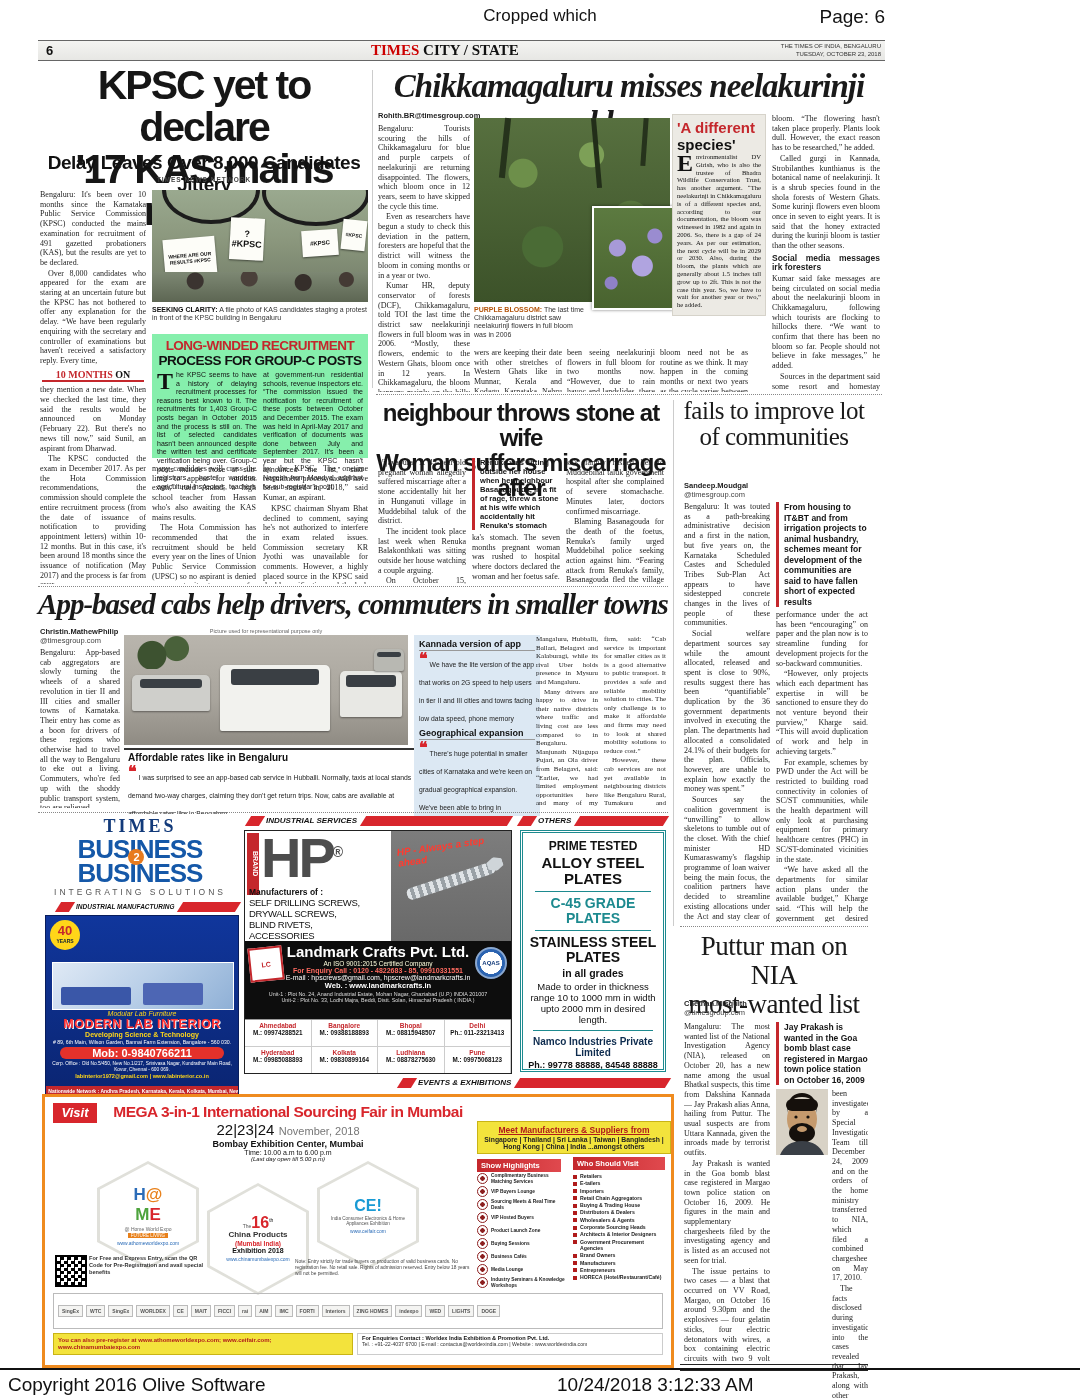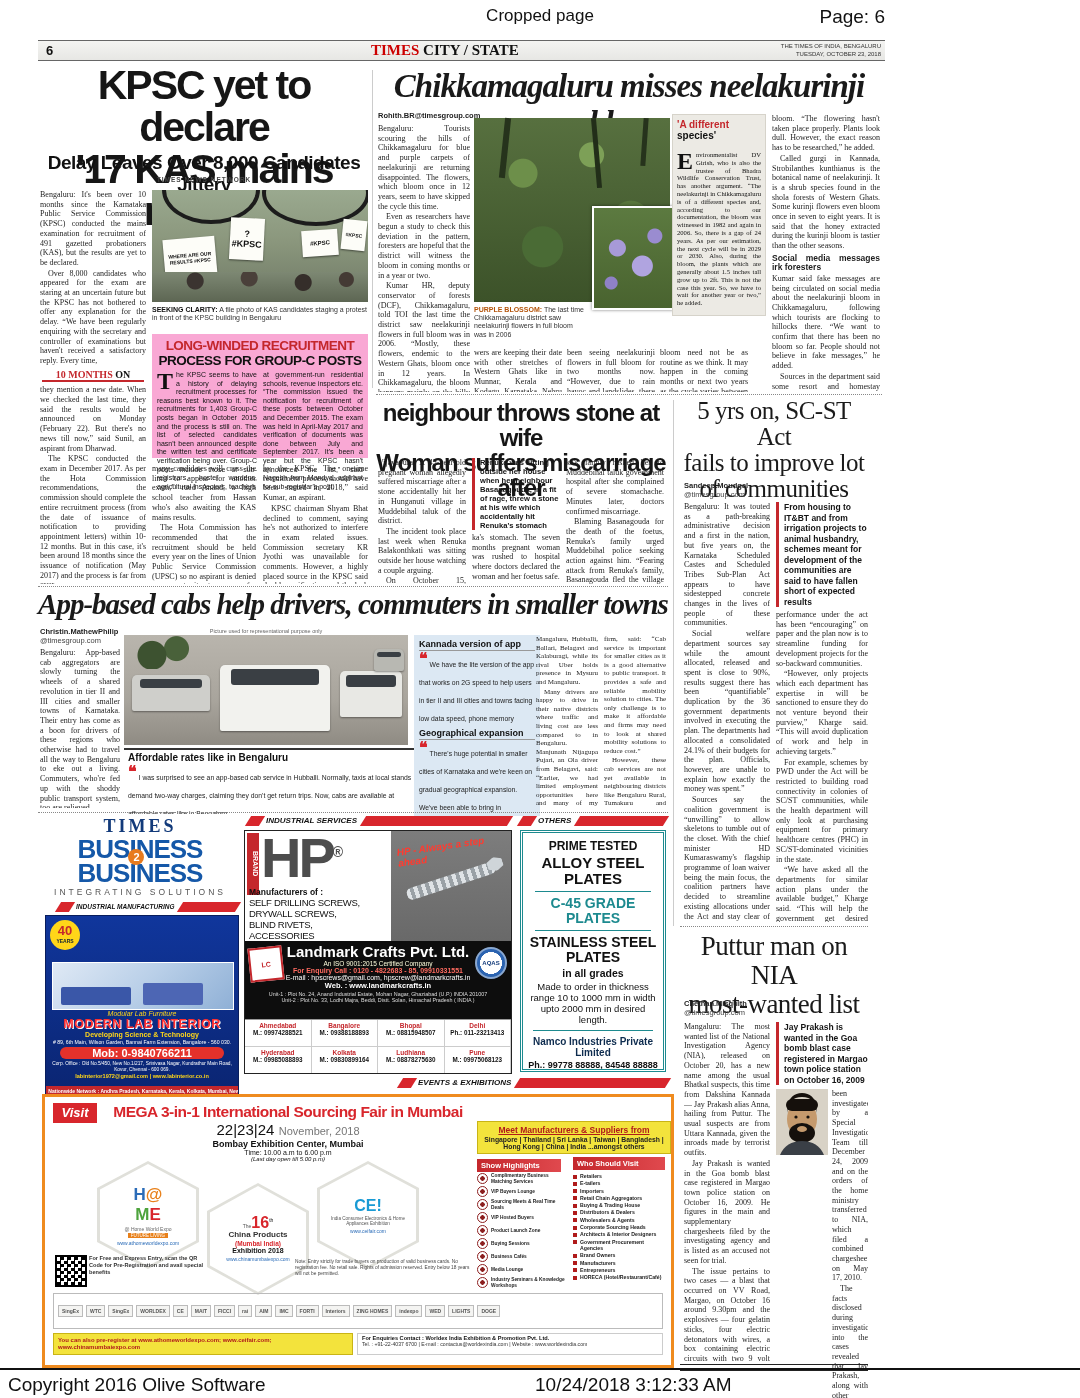--- a/index.html
+++ b/index.html
@@ -13,21 +13,21 @@
   .headline-sans{font-family:"Liberation Sans",sans-serif;font-weight:700;color:#161616;letter-spacing:-2px;text-align:center}
   .headline-serif{font-family:"Liberation Serif",serif;color:#1a1a1a;text-align:center}
   .byline{font-size:7.5px;font-weight:700;color:#222;line-height:8.5px}
   .xhead{font-size:10px;font-weight:700;color:#c4272c;text-align:center;border-bottom:2px solid #c4272c;padding-bottom:1px;margin:4px 2px 3px}
   .xhead .blk{color:#111}
   .pullquote{border-left:3px solid #c4272c;padding-left:5px;font-weight:700;font-size:8.5px;line-height:10.5px;color:#151515;font-family:"Liberation Sans",sans-serif;text-align:left}
   .caption{font-family:"Liberation Sans",sans-serif;font-size:7px;line-height:8.2px;color:#333;text-align:left}
   .caption b{color:#111}
   .dotrule{border-top:1px dotted #888;height:0}
   .vrule{border-left:1px solid #ccc;width:0}
-  .graybox{background:#f9a8d4}
+  .graybox{background:#86efac}
   .dropcap::first-letter{float:left;font-size:24px;line-height:20px;font-weight:700;margin:0 3px 0 0;font-family:"Liberation Serif",serif}
   .tab{display:flex;align-items:center;height:13px}
   .tab .lead{width:14px;height:10px;background:#d8262c;transform:skewX(-32deg);margin-right:4px}
   .tab .lbl{font-style:italic;font-weight:700;font-size:8px;white-space:nowrap;color:#111}
   .tab .bar{flex:1;height:10px;background:#d8262c;transform:skewX(-32deg);margin-left:6px}
   .qbox{background:#dce8f3;padding:4px 5px;overflow:hidden}
   .qbox h4{margin:0 0 2px;font-size:9px;border-bottom:1px solid #999;padding-bottom:1px}
   .qbox .qm{color:#d8262c;font-size:16px;float:left;line-height:12px;margin-right:2px;font-weight:700}
   .qbox .qt{font-size:6.8px;line-height:8px;text-align:justify;color:#222}
   .hex{clip-path:polygon(50% 0,100% 25%,100% 75%,50% 100%,0 75%,0 25%);}
@@ -36,21 +36,21 @@
   .chip{border:1px solid #bbb;background:#f4f4f2;color:#555;font-size:5px;font-weight:700;padding:2px 3px;white-space:nowrap}
   .ph-note{font-size:5.5px;color:#666;text-align:center}
   .car{position:absolute;border-radius:5px 5px 2px 2px;box-shadow:0 1px 2px rgba(0,0,0,.4)}
   .car .win{position:absolute;left:10%;right:10%;top:4px;height:9px;background:#3a3f44;border-radius:3px}
   .placard{position:absolute;background:#fdfdf8;color:#111;font-weight:700;display:flex;align-items:center;justify-content:center;text-align:center;box-shadow:0 1px 2px rgba(0,0,0,.5)}
 </style>
 </head>
 <body>
 
 <div class="abs" style="left:0;top:0;width:1080px;height:34px">
-  <span class="abs" style="left:440px;top:6px;width:200px;text-align:center;font-size:17px">Cropped page</span>
+  <span class="abs" style="left:440px;top:6px;width:200px;text-align:center;font-size:17px">Cropped which</span>
   <span class="abs" style="left:785px;top:6px;width:100px;text-align:right;font-size:19px">Page: 6</span>
 </div>
 
 <div class="abs" style="left:38px;top:40px;width:847px;height:19px;background:linear-gradient(#f4f4f2,#e7e7e4);border-top:1px solid #666;border-bottom:1px solid #666">
   <span class="abs" style="left:8px;top:2px;font-weight:700;font-size:13px">6</span>
   <span class="abs serif" style="left:333px;top:1px;font-size:15px;font-weight:700"><b style="color:#c00">TIMES</b> <span>CITY / STATE</span></span>
   <span class="abs" style="right:4px;top:2px;text-align:right;font-size:6px;line-height:7.5px;color:#333">
     <span>THE TIMES OF INDIA, BENGALURU</span><br>
     <span>TUESDAY, OCTOBER 23, 2018</span>
   </span>
@@ -129,21 +129,21 @@
       <p>wers are keeping their date with other stretches of Western Ghats like in Munnar, Kerala and Kodagu, Karnataka. Nehru KA, range forest officer with the Madikeri division, said the hillocks in Madikeri, Somvarpet, Bhagamandala and Sampaje have</p>
     </div>
   <div class="abs bodycol" style="left:567px;top:348px;width:88px;height:44px">
       <p>been seeing neelakurinji flowers in full bloom for two months now. “However, due to rain havoc and landslides, there are very few tourists coming to Kodagu,” he added. Asked about neelakurinji missing its date with Chikkamagaluru, Kumar said: “The</p>
     </div>
   <div class="abs bodycol" style="left:660px;top:348px;width:88px;height:44px">
       <p>bloom need not be as routine as we think. It may happen in the coming months or next two years as the cycle varies between 12 to 14 years.” An environmentalist and botanist from Chikkamagaluru said excess rain this year might have affected the</p>
     </div>
 
   <div class="abs" style="left:672px;top:114px;width:94px;height:202px;background:#eceae4;border:1px solid #d6d3ca;padding:4px;box-sizing:border-box;overflow:hidden">
-    <div style="font-size:10px;font-weight:700;margin-bottom:10px"><span style="color:#c4272c">'A different </span><span>species'</span></div>
+    <div style="font-size:15px;font-weight:700;margin-bottom:0"><span style="color:#c4272c">'A different </span><span>species'</span></div>
     <div class="tinycol dropcap serif" style="text-align:justify;font-size:6.6px;line-height:7.8px">Environmentalist DV Girish, who is also the trustee of Bhadra Wildlife Conservation Trust, has another argument. “The neelakurinji in Chikkamagaluru is of a different species and, according to our documentation, the bloom was witnessed in 1982 and again in 2006. So, there is a gap of 24 years. As per our estimation, the next cycle will be in 2029 or 2030. Also, during the bloom, the plants which are generally about 1.5 inches tall grow up to 2ft. This is not the case this year. So, we have to wait for another year or two,” he added.</div>
   </div>
 
   <div class="abs bodycol" style="left:772px;top:114px;width:108px;height:278px">
     <div>
         <p>bloom. “The flowering hasn't taken place properly. Plants look dull. However, the exact reason has to be researched,” he added.</p>
         <p>Called gurgi in Kannada, Strobilanthes kunthianus is the botanical name of neelakurinji. It is a shrub species found in the shola forests of Western Ghats. Some kurinji flowers even bloom once in seven to eight years. It is said that the honey extracted during the kurinji bloom is tastier than the other seasons.</p>
       </div>
     <div style="font-family:'Liberation Sans',sans-serif;font-weight:700;font-size:8.5px;line-height:9px;margin:3px 0 2px">Social media messages irk foresters</div>
     <div>
@@ -176,21 +176,20 @@
   <div class="abs bodycol" style="left:566px;top:458px;width:98px;height:126px">
       <p>ka's family rushed her to Muddebihal taluk government hospital after she complained of severe stomachache. Minutes later, doctors confirmed miscarriage.</p>
       <p>Blaming Basanagouda for the death of the foetus, Renuka's family urged Muddebihal police seeking action against him. “Fearing attack from Renuka's family, Basanagouda fled the village on October 15,” a villager said. Cops confirmed no case has been registered yet. TNN</p>
     </div>
 </div>
 
 <div class="abs vrule" style="left:673px;top:400px;height:526px"></div>
 
 <div>
   <div class="abs headline-serif" style="left:680px;top:398px;width:188px;font-size:25px;line-height:26px;letter-spacing:-.5px">
-    <div>5 yrs on, SC-ST Act</div>
     <div>fails to improve lot</div>
     <div>of communities</div>
   </div>
   <div class="abs byline" style="left:684px;top:482px;width:90px"><span>Sandeep.Moudgal</span><br><span style="font-weight:400;color:#444">@timesgroup.com</span></div>
   <div class="abs bodycol" style="left:684px;top:502px;width:86px;height:420px">
       <p>Bengaluru: It was touted as a path-breaking administrative decision and a first in the nation, but five years on, the Karnataka Scheduled Castes and Scheduled Tribes Sub-Plan Act appears to have sidestepped concrete changes in the lives of people of these communities.</p>
       <p>Social welfare department sources say while the amount allocated, released and spent is close to 90%, results suggest there has been “quantifiable” duplication by the 36 government departments involved in executing the plan. The departments had allocated a consolidated 24.1% of their budgets for the plan. Officials, however, are unable to explain how exactly the money was spent.”</p>
       <p>Sources say the coalition government is “unwilling” to allow skeletons to tumble out of the closet. With the chief minister HD Kumaraswamy's flagship programme of loan waiver being the main focus, the coalition partners have decided to streamline existing allocations under the Act and stay clear of opening a “Pandora's box”.</p>
     </div>
   <div class="abs" style="left:776px;top:502px;width:92px;height:420px;overflow:hidden">
@@ -592,14 +591,14 @@
     <span style="font-size:6px;font-weight:700;color:#b01b1b;line-height:7px">You can also pre-register at www.athomeworldexpo.com; www.ceifair.com; www.chinamumbaiexpo.com</span>
   </div>
   <div class="abs" style="left:312px;top:236px;width:306px;height:22px;border:1px solid #ccc;padding:1px 4px;box-sizing:border-box">
     <div style="font-size:5.6px;font-weight:700">For Enquiries Contact : Worldex India Exhibition &amp; Promotion Pvt. Ltd.</div>
     <div style="font-size:5.2px;color:#333">Tel. : +91-22-4037 6700 | E-mail : contactus@worldexindia.com | Website : www.worldexindia.com</div>
   </div>
 </div>
 
 <div class="abs" style="left:0;top:1368px;width:1080px;height:30px;border-top:2px solid #111">
   <span class="abs" style="left:8px;top:4px;font-size:19px">Copyright 2016 Olive Software</span>
-  <span class="abs" style="left:535px;top:4px;font-size:19px">10/24/2018 3:12:33 AM</span>
+  <span class="abs" style="left:557px;top:4px;font-size:19px">10/24/2018 3:12:33 AM</span>
 </div>
 
 </body></html>

